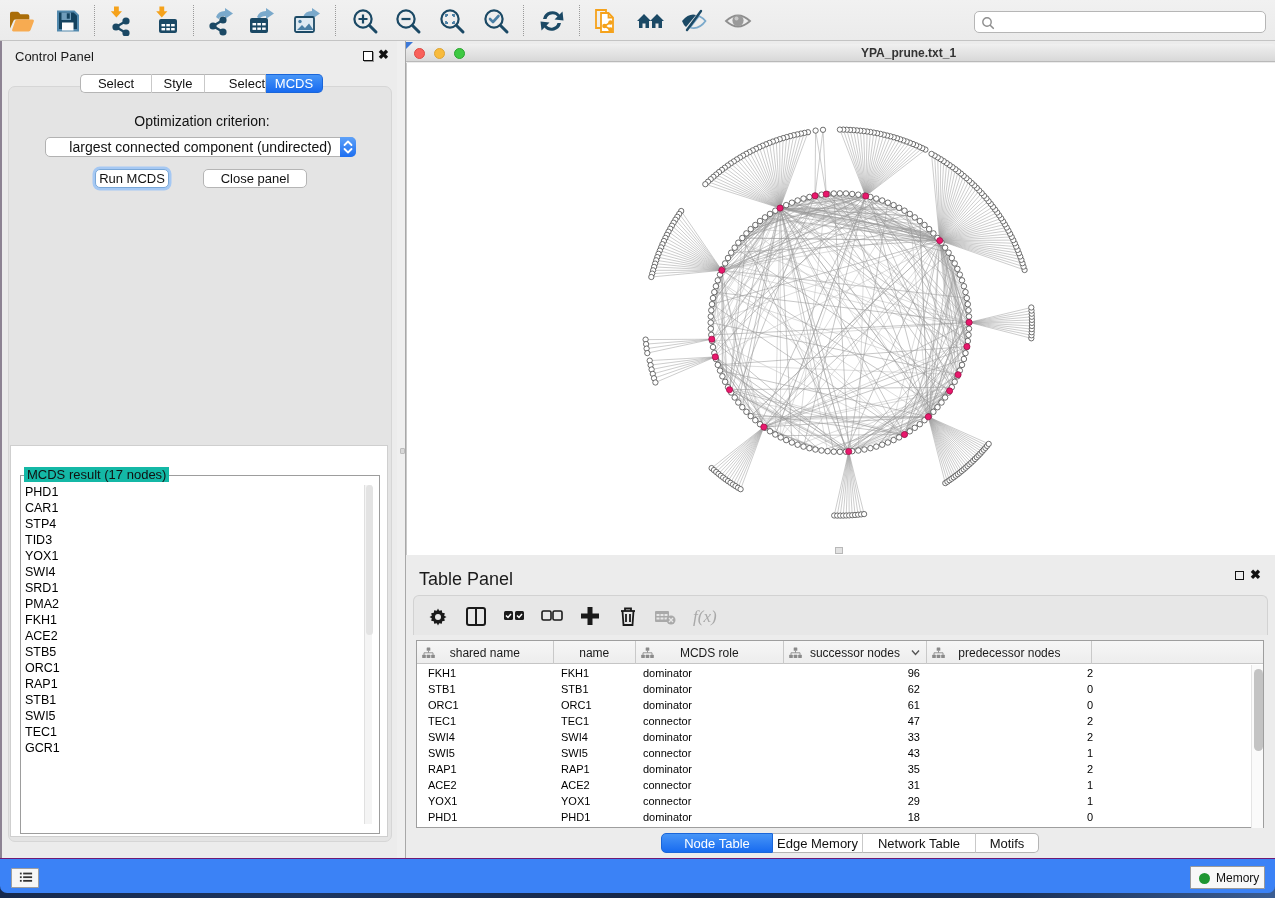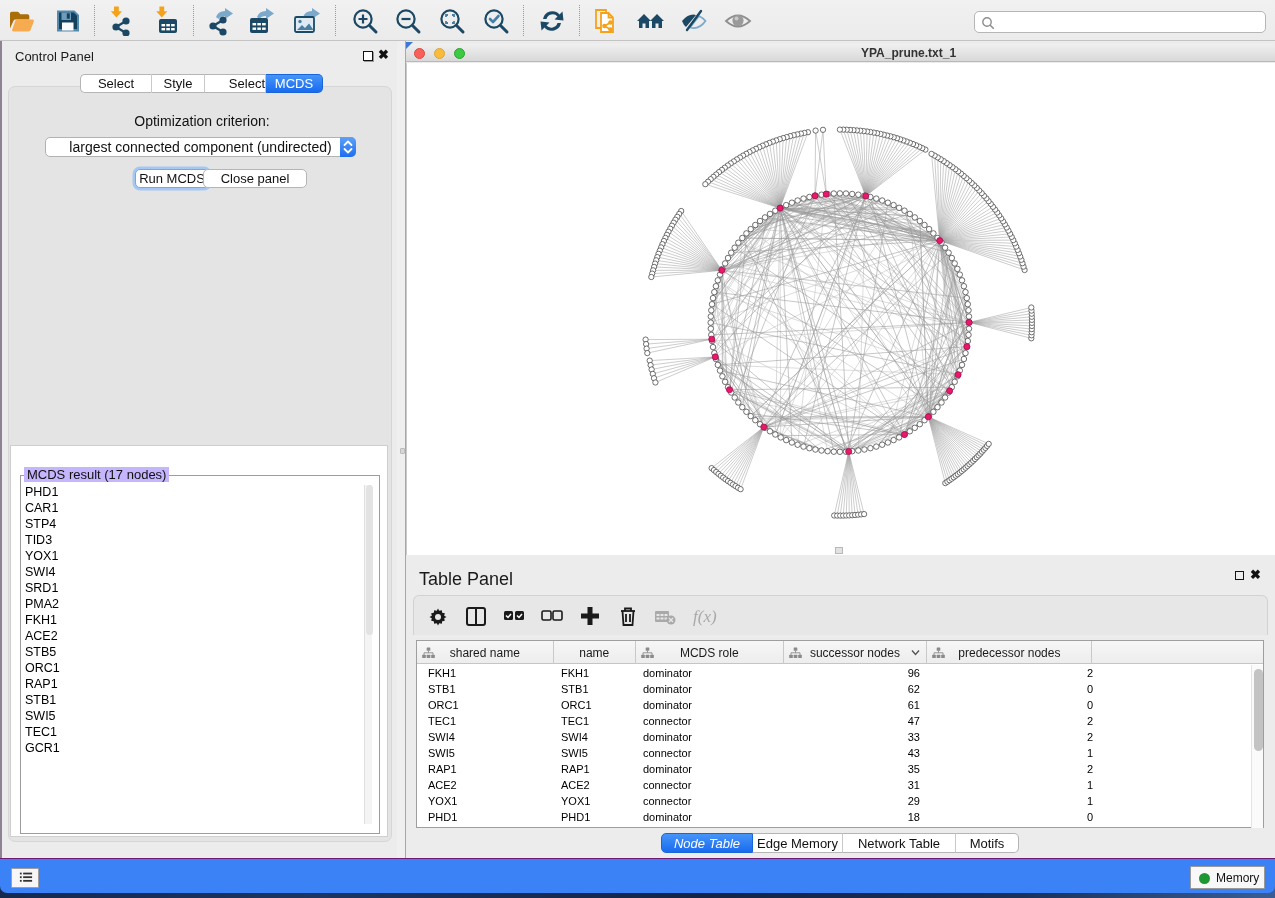--- a/index.html
+++ b/index.html
@@ -31,26 +31,26 @@
 .seg .sg.act { background:linear-gradient(#4795f7,#186bf0); color:#fff; border-color:#1a66d9; }
 
 #cp-tabs { left:78px; top:33px; }
 #cp-tabs .sg:nth-child(1){width:72px;} #cp-tabs .sg:nth-child(2){width:53px;} #cp-tabs .sg:nth-child(3){width:61px;text-align:right;} #cp-tabs .sg:nth-child(4){width:57px;}
 
 #opt-label { position:absolute; left:0; top:72px; width:400px; text-align:center; font-size:14px; color:#111; }
 #dropdown { position:absolute; left:43px; top:96px; width:311px; height:20px; background:#fff; border:1px solid #b2b2b2; border-radius:5px; font-size:14px; color:#111; text-align:center; line-height:18px; }
 #dd-step { position:absolute; right:-1px; top:-1px; width:16px; height:20px; background:linear-gradient(#5ea1f8,#1c6ef1); border-radius:0 5px 5px 0; }
 #dd-step svg { position:absolute; left:2px; top:2px; }
 .btn { position:absolute; height:19px; background:#fff; border:1px solid #b5b5b5; border-radius:5px; font-size:13px; color:#111; text-align:center; line-height:17px; }
-#btn-run { left:93px; top:128px; width:74px; box-shadow:0 0 0 2.5px #a5c8f3; border-color:#7aa8d8;margin-left:40px; }
+#btn-run { left:93px; top:128px; width:74px; box-shadow:0 0 0 2.5px #a5c8f3; border-color:#7aa8d8; }
 #btn-close { left:201px; top:128px; width:104px; }
 
 #mcds-box { position:absolute; left:8px; top:404px; width:378px; height:392px; background:#fff; border:1px solid #cfcfcf; }
 #mcds-border { position:absolute; left:9px; top:29px; width:360px; height:359px; border:1px solid #9d9d9d; }
-#mcds-legend { position:absolute; left:13px; top:21px; background:#c4b5fd; padding:0 3px; font-size:13px; color:#111; }
+#mcds-legend { position:absolute; left:13px; top:21px; background:#14b8a6; padding:0 3px; font-size:13px; color:#111; }
 #mcds-list { position:absolute; left:14px; top:38px; font-size:12.5px; color:#000; line-height:16px; }
 #mcds-sb { position:absolute; left:353px; top:39px; width:8px; height:339px; background:#f4f4f4; border-left:1px solid #e0e0e0; }
 #mcds-sb .th { position:absolute; left:1px; top:0px; width:7px; height:150px; background:#e3e3e3; border-radius:4px; }
 
 
 #vsplit { left:397px; top:41px; width:9px; height:817px; background:#efefef; border-right:1px solid #a8a8a8; }
 #vsplit .hd { position:absolute; left:3px; top:407px; width:5px; height:6px; background:#d8d8d8; border:1px solid #bdbdbd; border-radius:1px; }
 
 
 #netwin { left:406px; top:44px; width:869px; height:511px; }
@@ -74,21 +74,21 @@
 #tp-header { position:absolute; left:0; top:0; width:846px; height:23px; background:linear-gradient(#f6f6f6,#ededed); border-bottom:1px solid #c5c5c5; }
 .hcell { position:absolute; top:0; height:23px; border-right:1px solid #c9c9c9; font-size:12px; color:#1a1a1a; }
 .hcell .lbl { position:absolute; top:5px; width:100%; text-align:center; }
 .hcell svg.tree { position:absolute; left:5px; top:6px; }
 .trow { position:absolute; width:100%; height:16px; font-size:11px; color:#000; }
 .trow span { position:absolute; top:2px; }
 #tp-sb { position:absolute; left:834px; top:24px; width:12px; height:163px; background:#fafafa; border-left:1px solid #e4e4e4; }
 #tp-sb .th { position:absolute; left:1.5px; top:4px; width:9px; height:82px; background:#c3c3c3; border-radius:5px; }
 #tp-tabs { left:255px; top:271px; }
 #tp-tabs .sg { height:20px; line-height:19px; }
-#tp-tabs .sg:nth-child(1){width:92px;font-style:italic;} #tp-tabs .sg:nth-child(2){width:90px;} #tp-tabs .sg:nth-child(3){width:113px;} #tp-tabs .sg:nth-child(4){width:63px;}
+#tp-tabs .sg:nth-child(1){width:112px;} #tp-tabs .sg:nth-child(2){width:90px;} #tp-tabs .sg:nth-child(3){width:113px;} #tp-tabs .sg:nth-child(4){width:63px;}
 
 
 #statusbar { left:0; top:858px; width:1275px; height:35px; background:#3b82f6; border-top:1px solid #701a75; border-radius:0 0 7px 7px; z-index:5; }
 #sb-btn { position:absolute; left:11px; top:9px; width:28px; height:20px; background:#f6f6f6; border:1px solid #9f9f9f; border-radius:1px; }
 #mem-btn { position:absolute; left:1190px; top:7px; width:75px; height:23px; background:#f8f8f8; border:1px solid #9a9a9a; border-radius:1px; font-size:12px; color:#111; }
 #mem-btn .dot { position:absolute; left:8px; top:5.5px; width:11px; height:11px; border-radius:50%; background:#1e9632; }
 #mem-btn .t { position:absolute; left:25px; top:4px; }
 #wall { left:0; top:883px; width:1275px; height:15px; background:linear-gradient(90deg,#16294d,#1d3560 25%,#142444 55%,#1b3158 80%,#3a5d93); z-index:1; }
 </style>
 </head>

